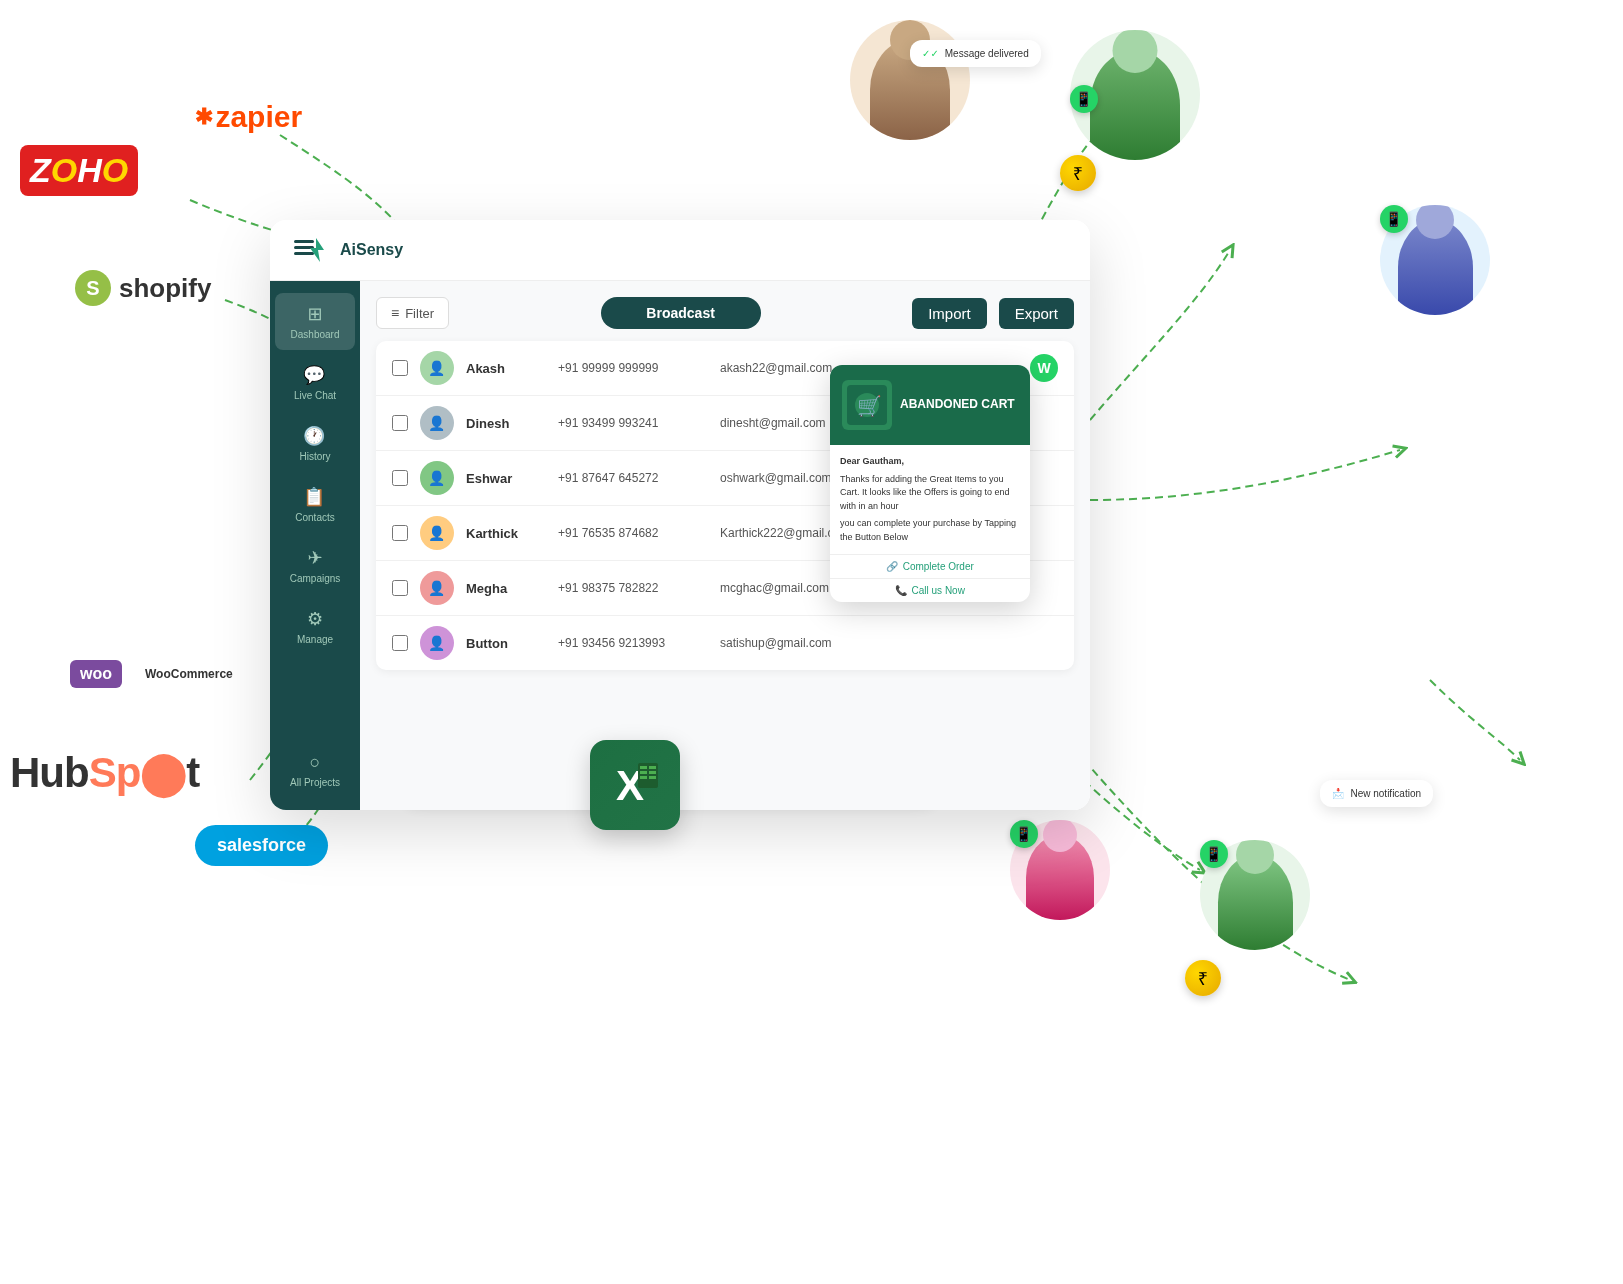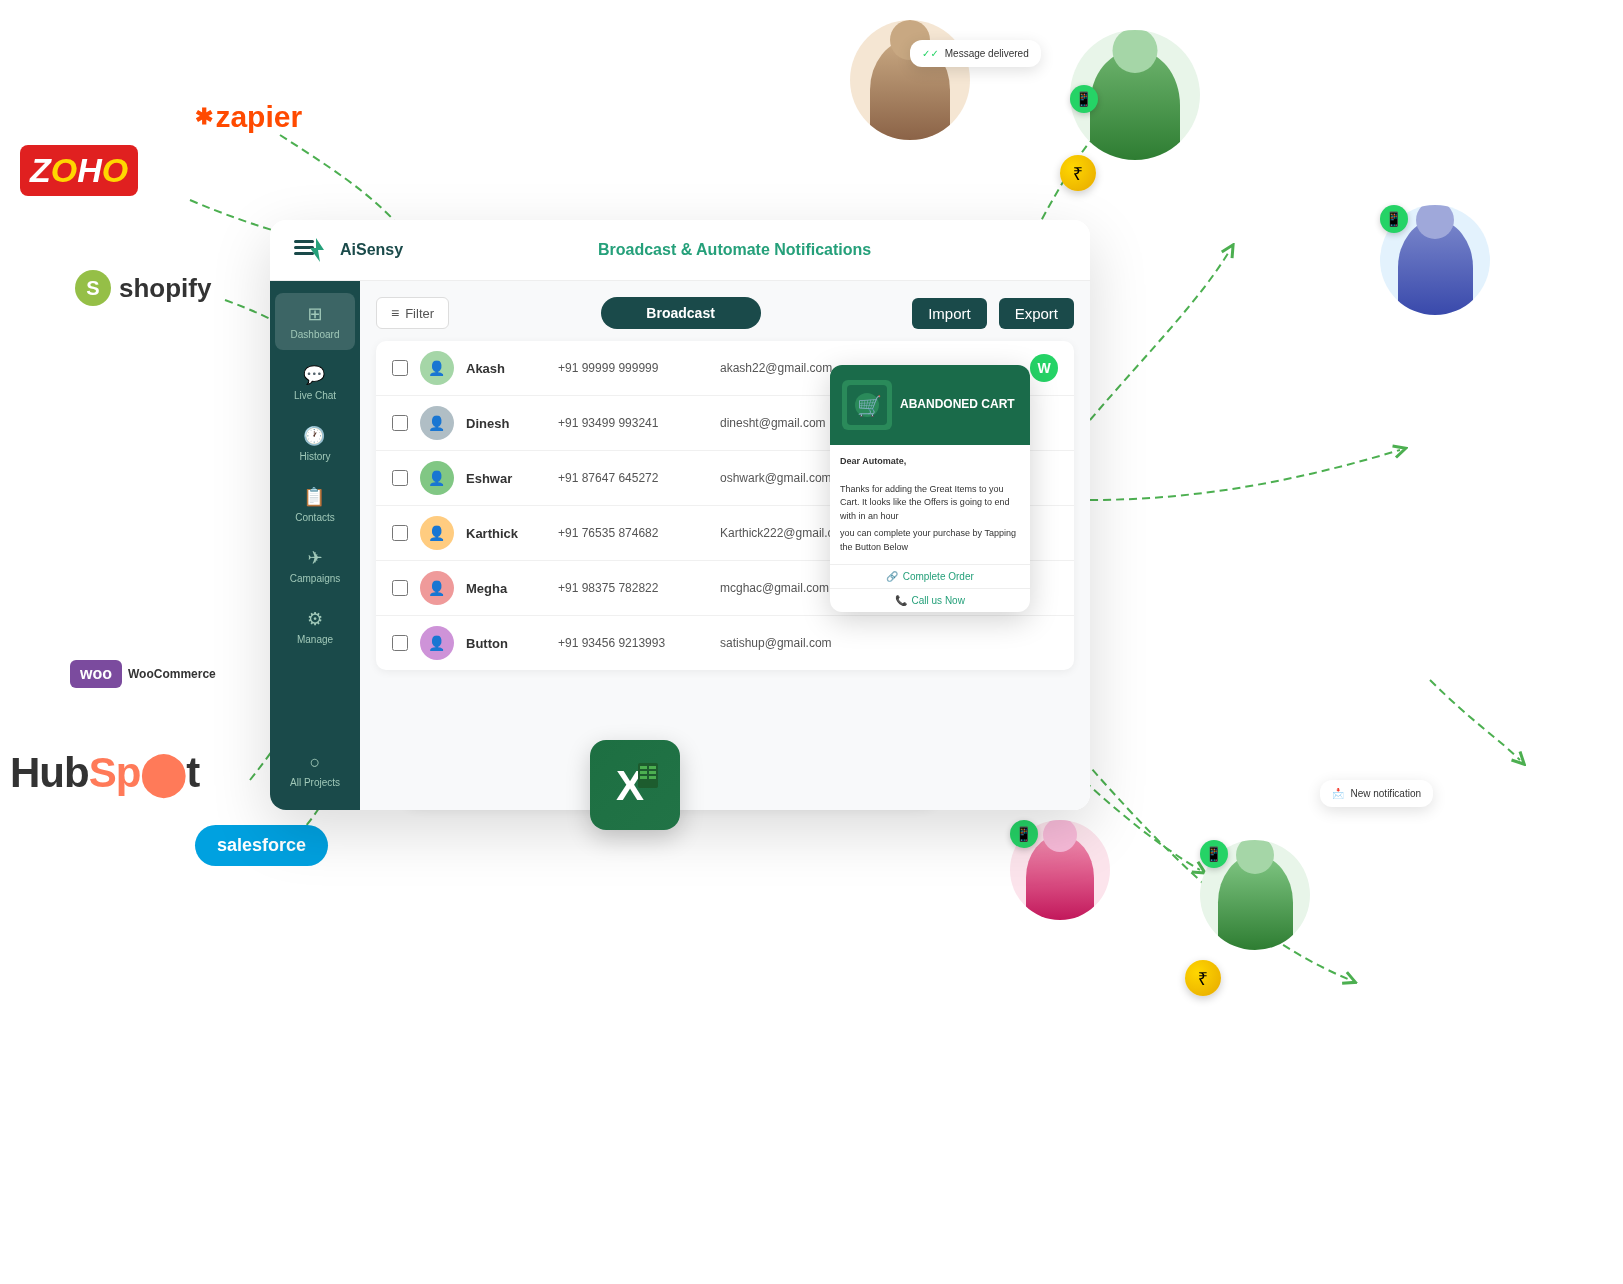--- a/index.html
+++ b/index.html
@@ -382,21 +382,21 @@
   <span style="font-size:22px;">✱</span>
   <span>zapier</span>
 </div>
 
 <div class="brand-logo" style="top:270px; left:75px; display:flex; align-items:center; gap:8px;">
   <div style="width:36px; height:36px; background:#95bf47; border-radius:50%; display:flex; align-items:center; justify-content:center; color:white; font-weight:900; font-size:20px;">S</div>
   <span style="font-size:26px; color:#333; font-weight:600;">shopify</span>
 </div>
 
 <div class="brand-logo" style="top:660px; left:70px;">
-  <div style="display:flex; align-items:center; gap:6px;">
+  <div style="display:flex; align-items:center; gap:23px;">
     <div style="background:#7b4b9e; border-radius:6px; padding:5px 10px;">
       <span style="color:white; font-size:16px; font-weight:700;">woo</span>
     </div>
     <span style="font-size:12px; font-weight:700; color:#333;">WooCommerce</span>
   </div>
 </div>
 
 <div class="brand-logo" style="top:748px; left:10px;">
   <span style="font-size:42px; color:#333; font-weight:700; letter-spacing:-1px;">Hub<span style="color:#ff7a59;">Sp</span><span style="color:#ff7a59;">⬤</span>t</span>
 </div>
@@ -465,21 +465,20 @@
     <div class="aisensy-logo">
 
       <svg width="38" height="28" viewBox="0 0 38 28">
         <rect x="0" y="4" width="20" height="3" rx="1.5" fill="#1a4a4a"></rect>
         <rect x="0" y="10" width="20" height="3" rx="1.5" fill="#1a4a4a"></rect>
         <rect x="0" y="16" width="20" height="3" rx="1.5" fill="#1a4a4a"></rect>
         <polygon points="22,2 30,14 24,14 26,26 16,12 22,12" fill="#25a07a"></polygon>
       </svg>
       <span style="font-size:16px; font-weight:700; color:#1a4a4a;">AiSensy</span>
     </div>
-    <div class="app-header-title">Broadcast &amp; Automate Notifications</div>
   </div>
 
   <div class="app-body">
 
     <div class="sidebar">
       <div class="sidebar-item active">
         <span class="sidebar-icon">⊞</span>
         <span class="sidebar-label">Dashboard</span>
       </div>
       <div class="sidebar-item">
@@ -599,22 +598,22 @@
         <rect width="40" height="40" fill="#1a6b4a" rx="4"></rect>
         <circle cx="20" cy="20" r="12" fill="#2a8a5a"></circle>
         <text x="10" y="28" font-size="20" fill="#ffd700">🛒</text>
       </svg>
     </div>
     <div>
       <div style="color:white; font-size:12px; font-weight:700; line-height:1.3;">ABANDONED CART</div>
     </div>
   </div>
   <div class="msg-preview-body">
-    <div><b>Dear Automate,</b></div>
-    <div style="margin-top:14px;">Thanks for adding the Great Items to you Cart. It looks like the Offers is going to end with in an hour</div>
+    <div><b>Dear Gautham,</b></div>
+    <div style="margin-top:4px;">Thanks for adding the Great Items to you Cart. It looks like the Offers is going to end with in an hour</div>
     <div style="margin-top:4px;">you can complete your purchase by Tapping the Button Below</div>
   </div>
   <div class="msg-btn">
     <span>🔗</span>
     <span>Complete Order</span>
   </div>
   <div class="msg-btn">
     <span>📞</span>
     <span>Call us Now</span>
   </div>

